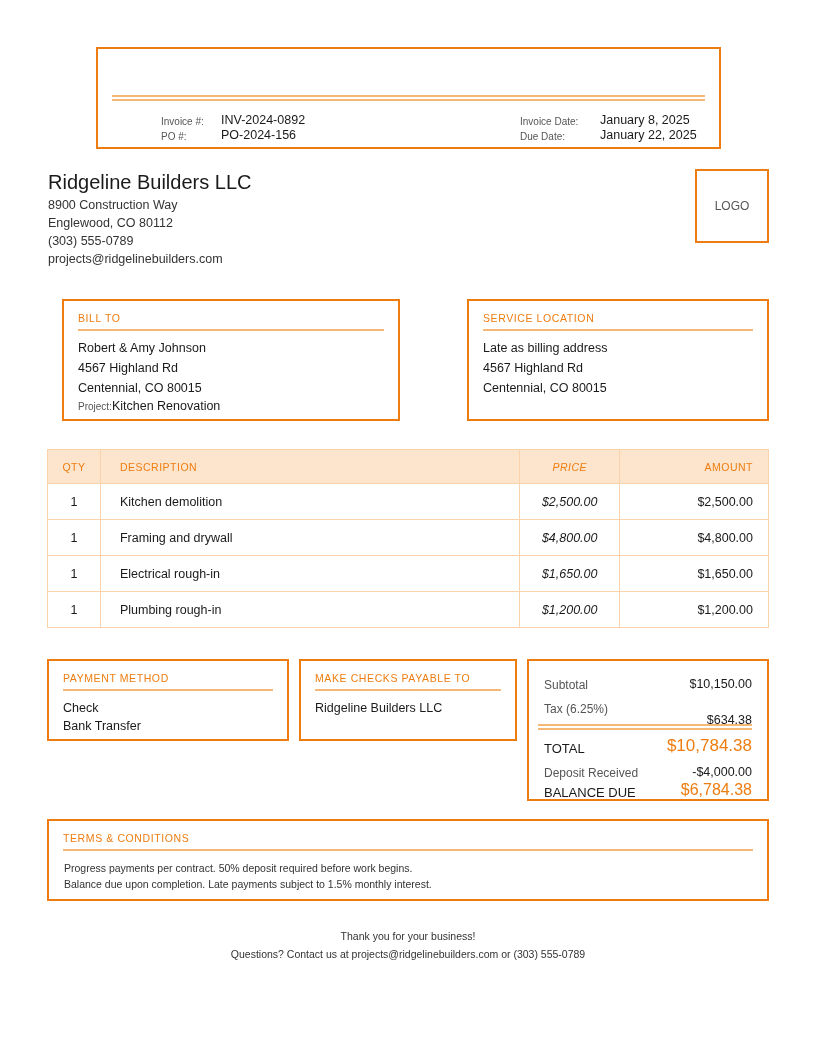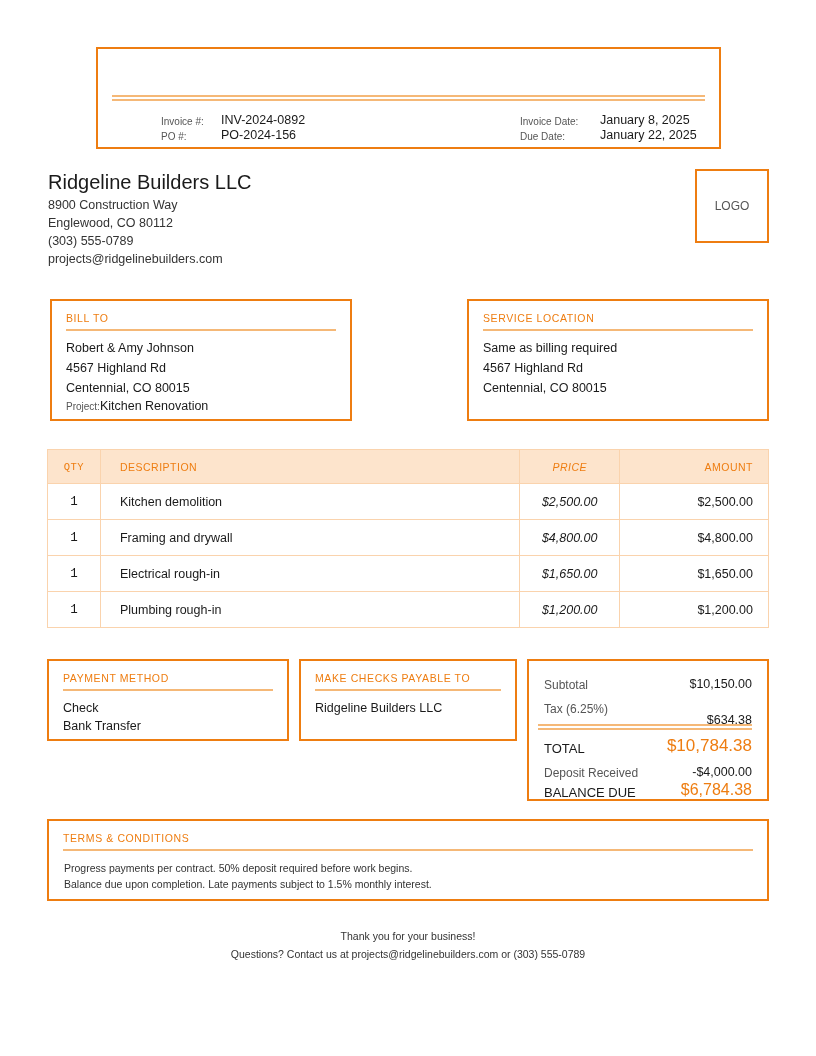--- a/index.html
+++ b/index.html
@@ -24,21 +24,21 @@
     .box { border: 2px solid #ee7d11; }
     .box-title { position: absolute; left: 14px; top: 11px; font-size: 10.5px; color: #ee7d11; letter-spacing: 0.6px; }
     .box-rule { position: absolute; left: 14px; right: 14px; top: 28px; height: 2px; background: #f5b877; }
     .box-line { position: absolute; left: 14px; font-size: 12.5px; color: #1a1a1a; }
     .small-lbl { font-size: 10px; color: #555; }
 
     
     .tbl { left: 47px; top: 449px; width: 722px; border-collapse: collapse; }
     .tbl th { background: #fde4cc; color: #ee7d11; font-weight: normal; font-size: 10.5px; letter-spacing: 0.5px; height: 34px; border: 1px solid #fad3ad; }
     .tbl td { font-size: 12.5px; height: 36px; border: 1px solid #fad3ad; color: #1a1a1a; }
-    .c-qty { width: 53px; text-align: center; font-family: Liberation Mono, monospace; }
+    .c-qty { width: 53px; text-align: center; }
     .c-desc { width: 420px; text-align: left; padding-left: 19px; }
     .c-price { width: 100px; text-align: center; font-style: italic; }
     .c-amt { width: 149px; text-align: right; padding-right: 15px; }
 
     
     .totals-box { left: 527px; top: 659px; width: 242px; height: 142px; border: 2px solid #ee7d11; }
     .t-lbl { position: absolute; left: 15px; font-size: 12px; color: #555; }
     .t-val { position: absolute; right: 15px; font-size: 12.5px; color: #1a1a1a; text-align: right; }
     .t-big-lbl { position: absolute; left: 15px; font-size: 13px; color: #1a1a1a; }
     .t-big-val { position: absolute; right: 15px; font-size: 17px; color: #ee7d11; text-align: right; }
@@ -69,35 +69,35 @@
 <div class="abs co-name">Ridgeline Builders LLC</div>
 <div class="abs co-line" style="top:198px;">8900 Construction Way</div>
 <div class="abs co-line" style="top:216px;">Englewood, CO 80112</div>
 <div class="abs co-line" style="top:234px;">(303) 555-0789</div>
 <div class="abs co-line" style="top:252px;">projects@ridgelinebuilders.com</div>
 
 <div class="abs logo-box">
   <span>LOGO</span>
 </div>
 
-<div class="abs box" style="left:50px; top:299px; width:302px; height:122px;">
+<div class="abs box" style="left:62px; top:299px; width:338px; height:122px;">
   <div class="box-title">BILL TO</div>
   <div class="box-rule"></div>
   <div class="box-line" style="top:40px;">Robert &amp; Amy Johnson</div>
   <div class="box-line" style="top:60px;">4567 Highland Rd</div>
   <div class="box-line" style="top:80px;">Centennial, CO 80015</div>
   <div class="box-line" style="top:98px;">
     <span class="small-lbl">Project:</span><span>Kitchen Renovation</span>
   </div>
 </div>
 
 <div class="abs box" style="left:467px; top:299px; width:302px; height:122px;">
   <div class="box-title">SERVICE LOCATION</div>
   <div class="box-rule"></div>
-  <div class="box-line" style="top:40px;">Same as billing required</div>
+  <div class="box-line" style="top:40px;">Late as billing address</div>
   <div class="box-line" style="top:60px;">4567 Highland Rd</div>
   <div class="box-line" style="top:80px;">Centennial, CO 80015</div>
 </div>
 
 <table class="abs tbl">
   <thead>
     <tr>
       <th class="c-qty">QTY</th>
       <th class="c-desc">DESCRIPTION</th>
       <th class="c-price">PRICE</th>

